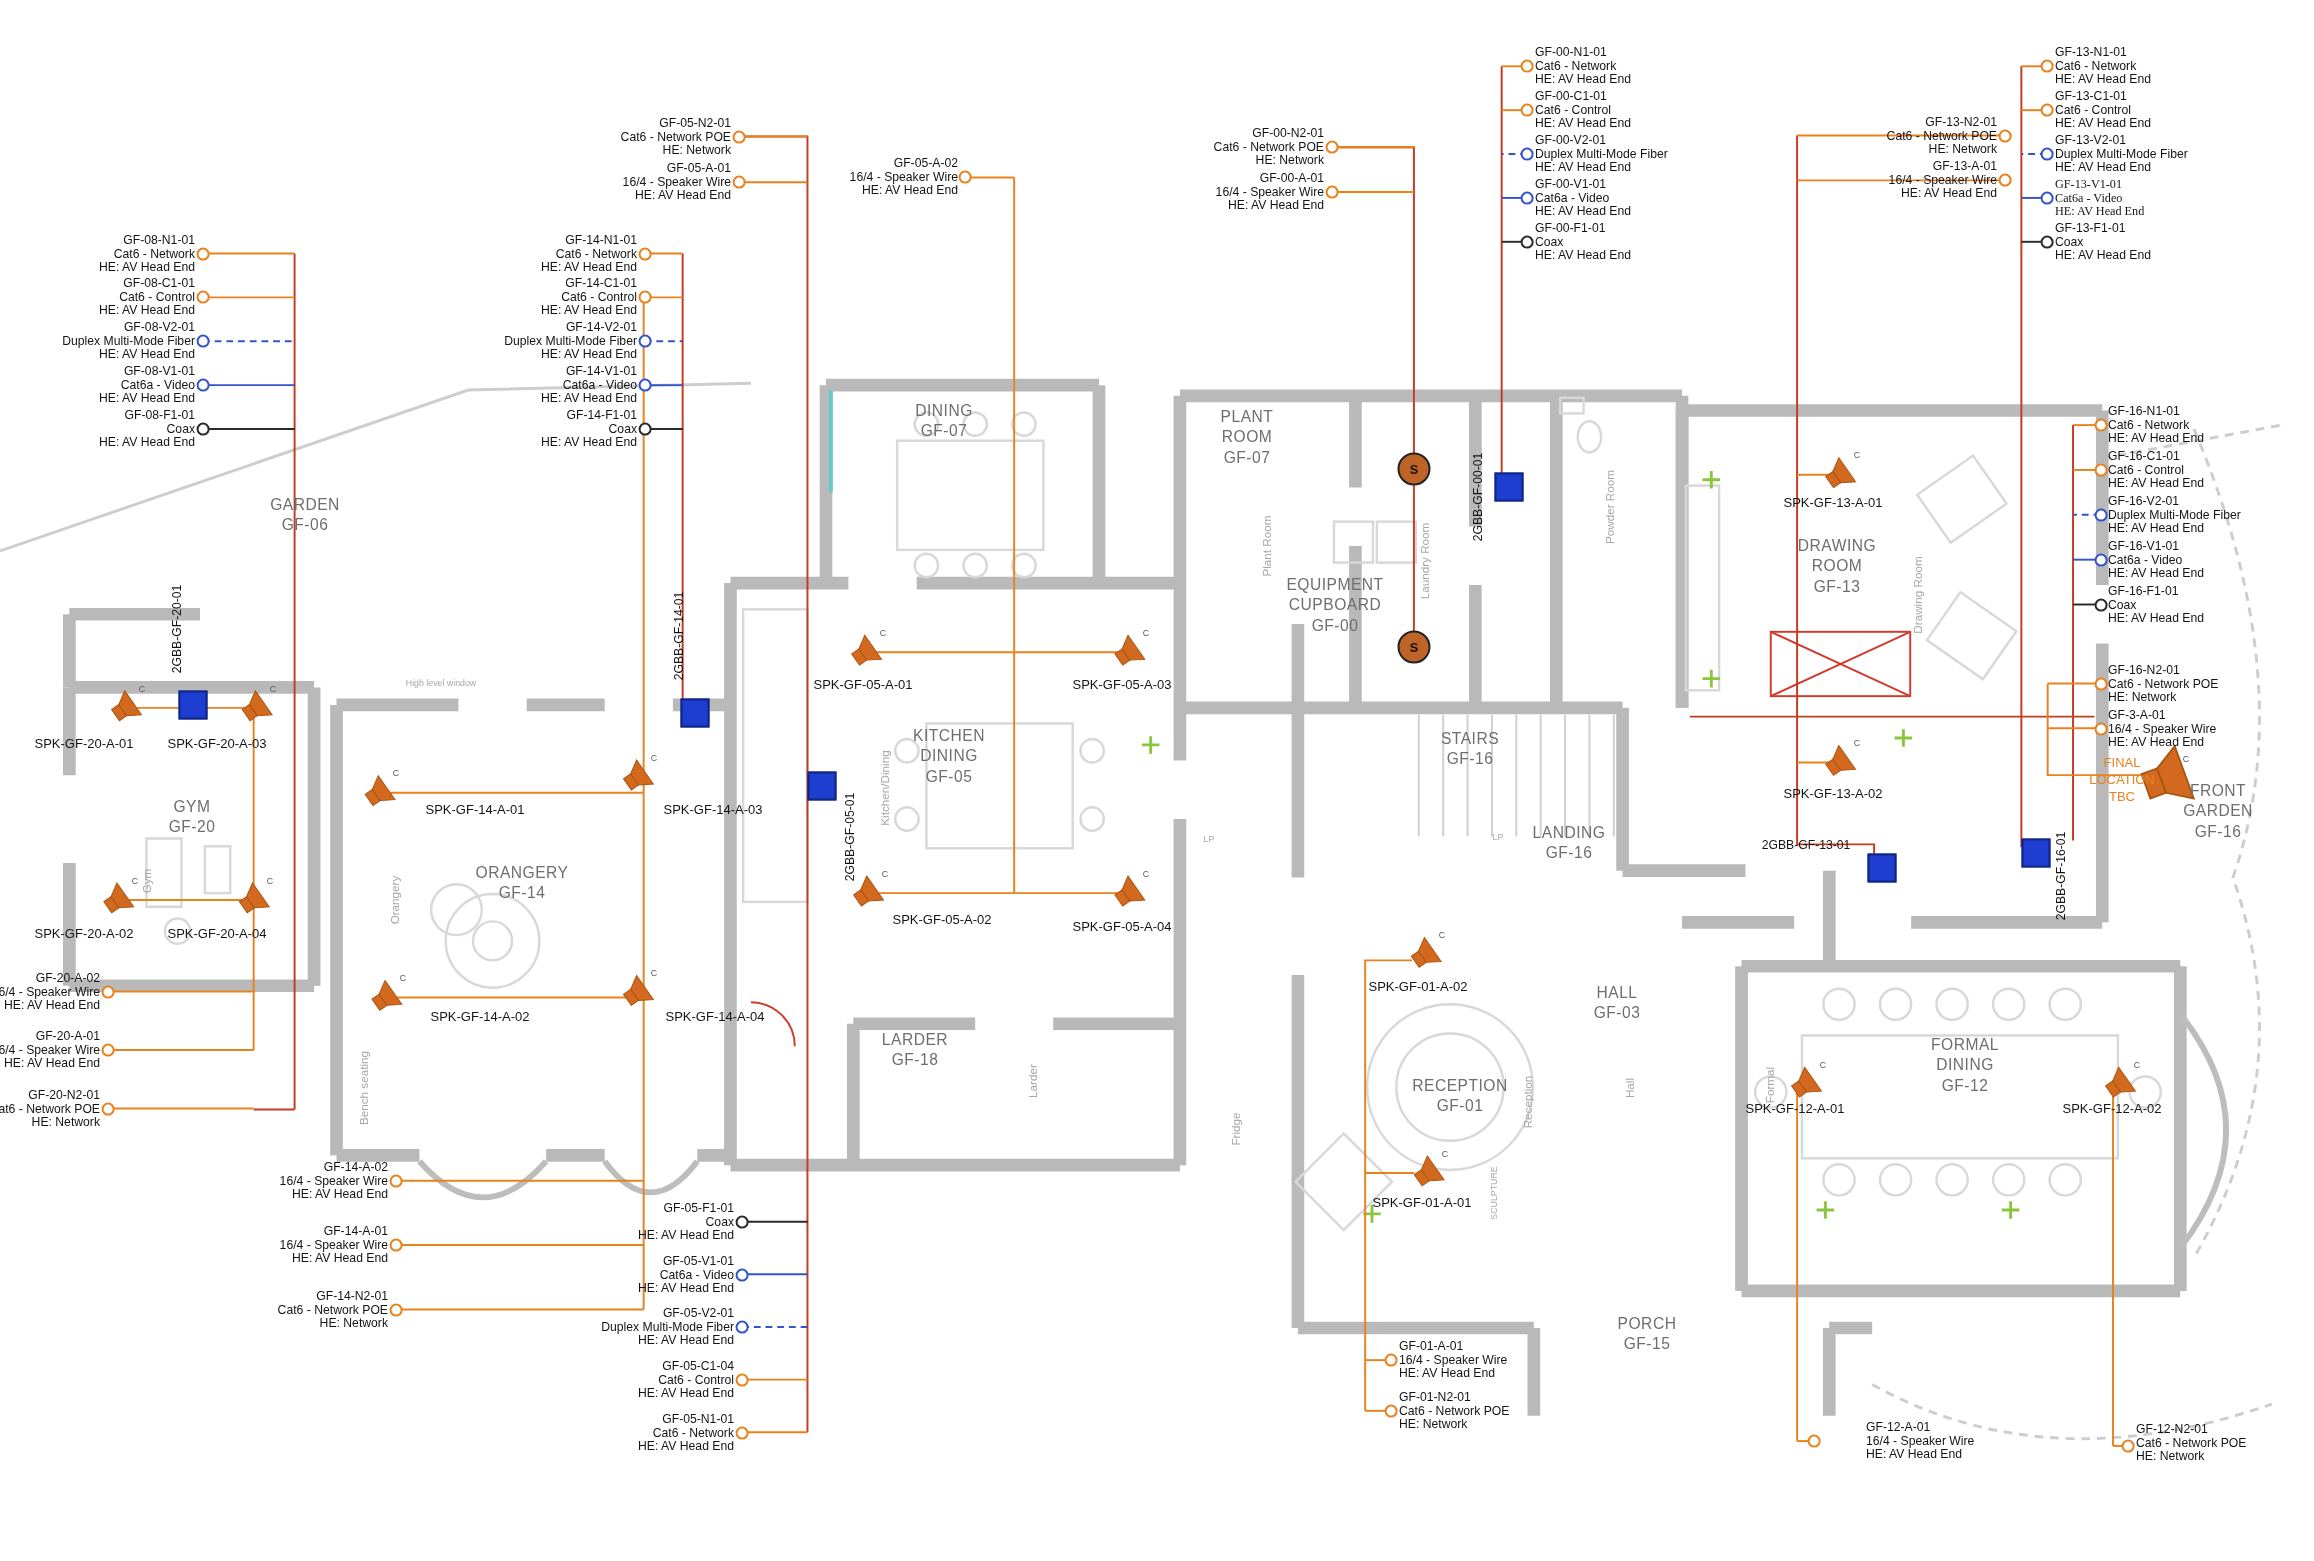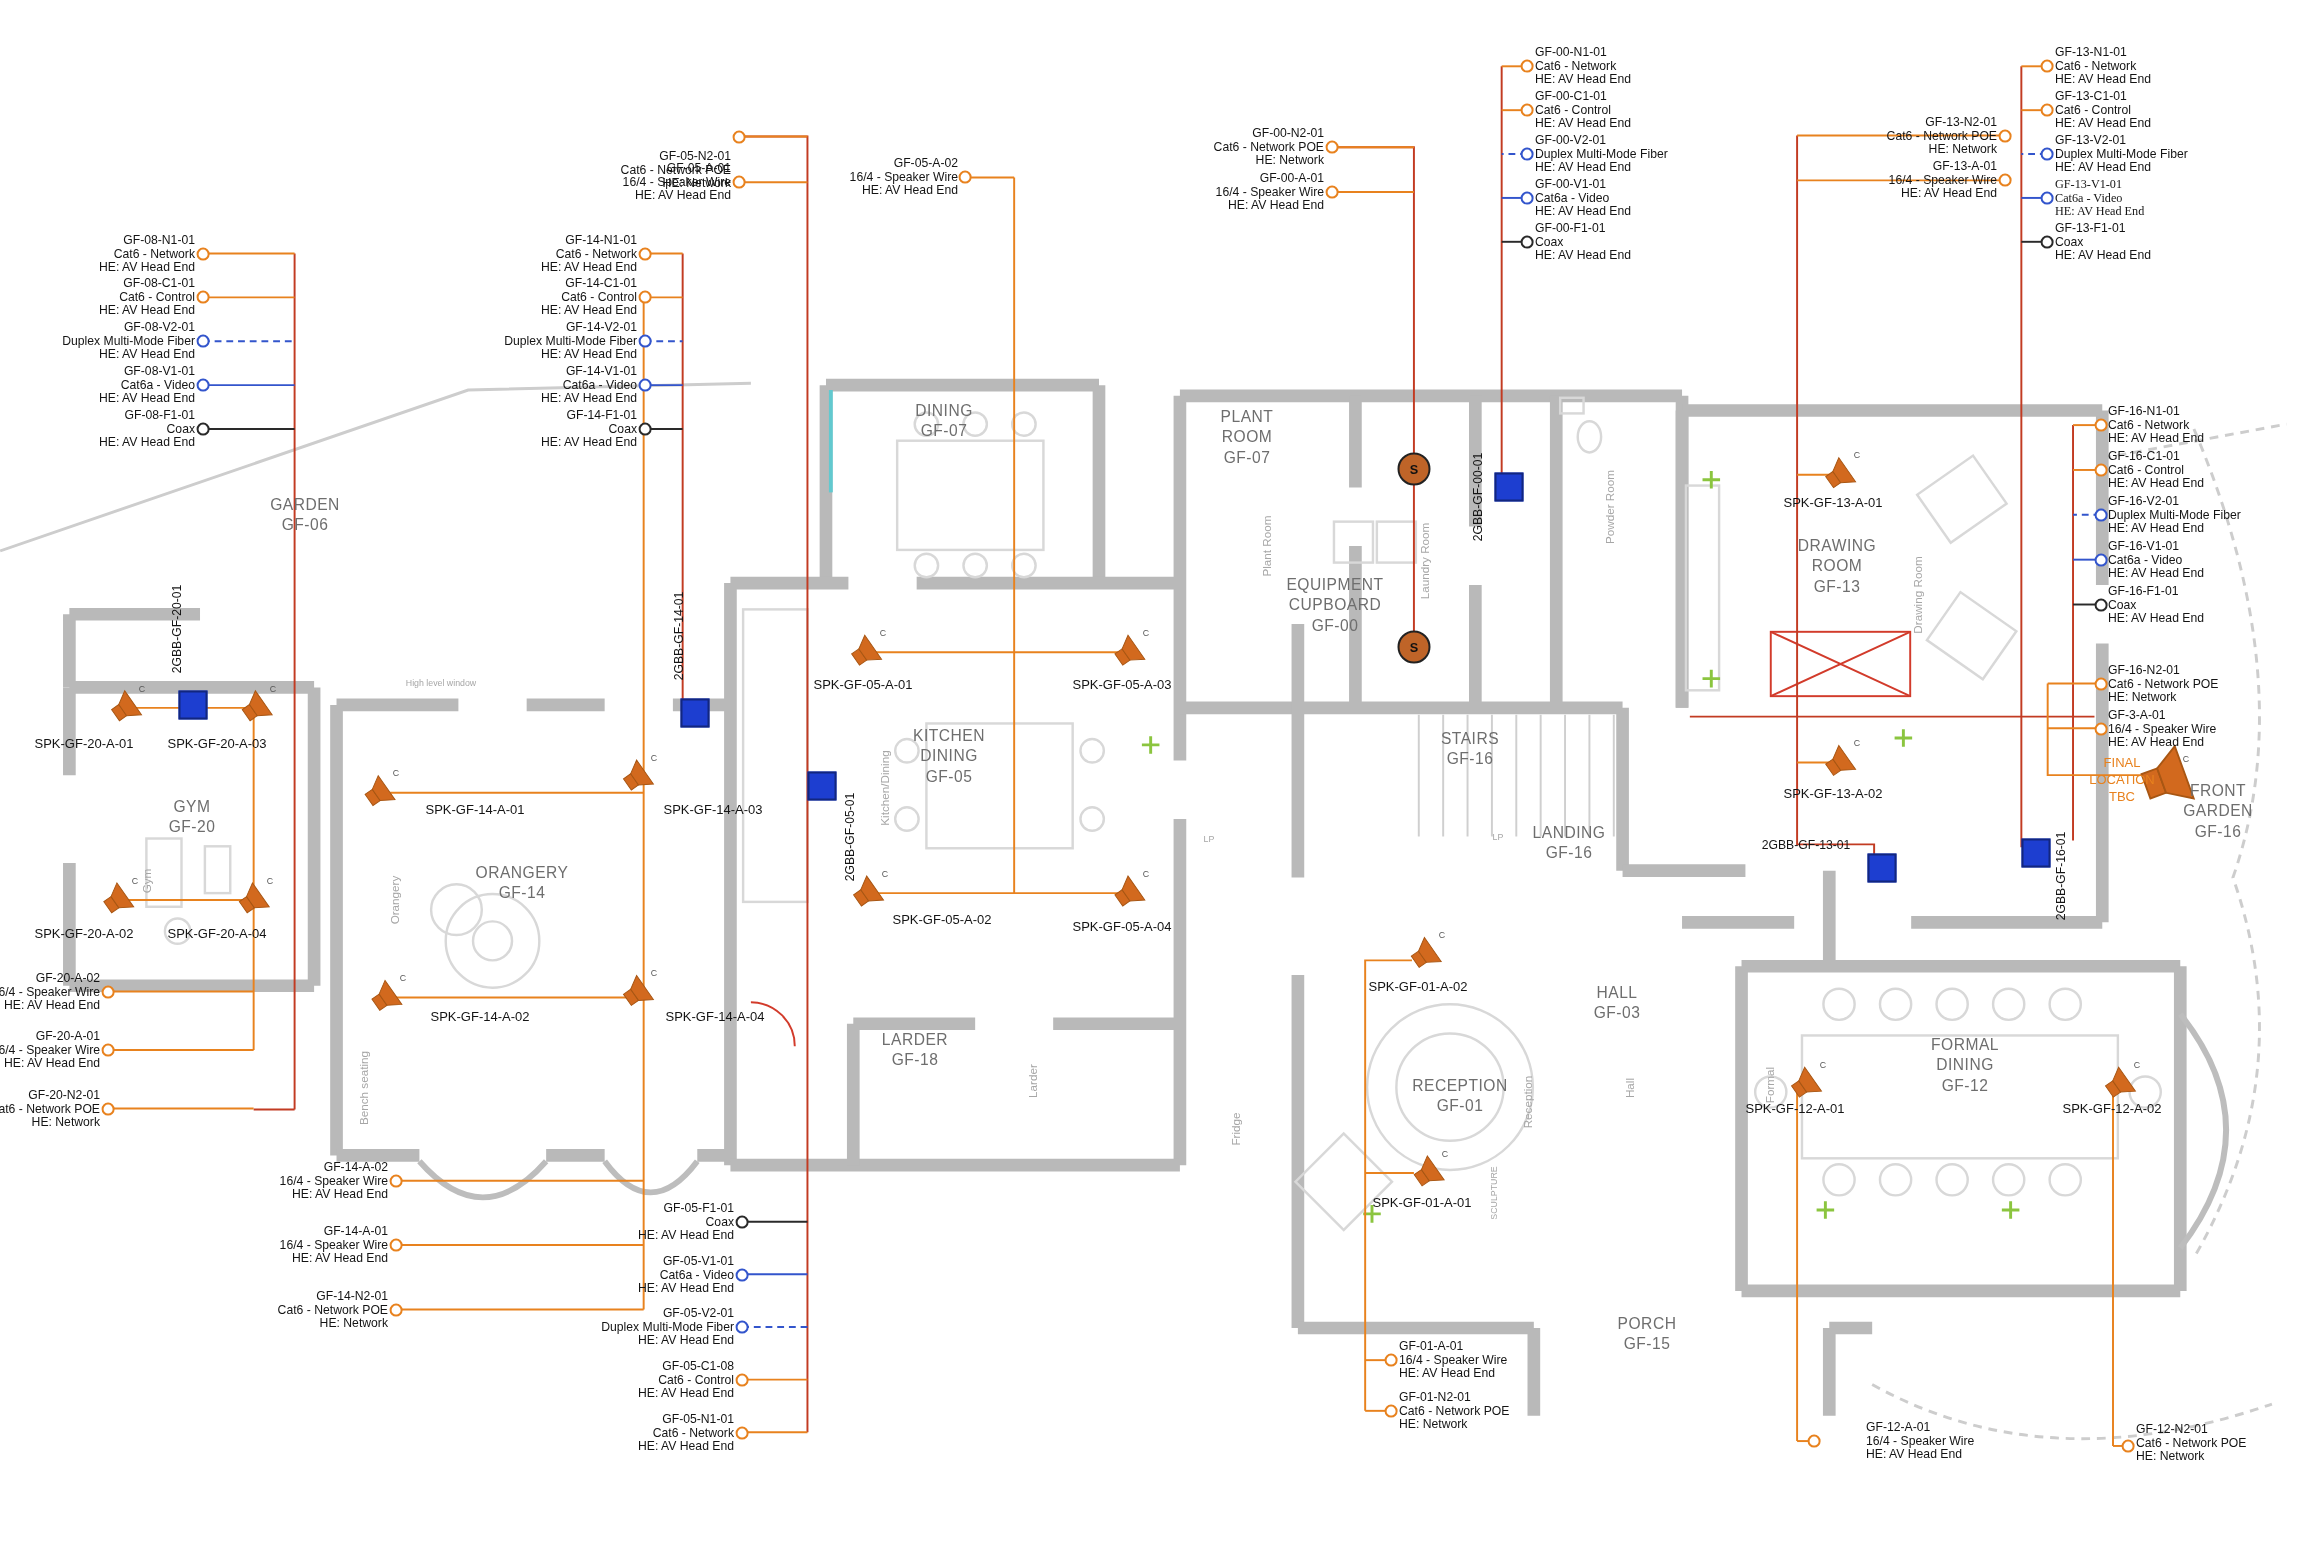--- a/index.html
+++ b/index.html
@@ -330,21 +330,21 @@
         <div>Cat6a - Video</div>
         <div>HE: AV Head End</div>
       </div>
       <div class="node c-black" style="left: 203px; top: 429px;"></div>
       <div class="cable-label right" style="left: 195px; top: 429px;">
         <div>GF-08-F1-01</div>
         <div>Coax</div>
         <div>HE: AV Head End</div>
       </div>
       <div class="node c-orange" style="left: 739px; top: 137px;"></div>
-      <div class="cable-label right" style="left: 731px; top: 137px; margin-top: 33px;">
+      <div class="cable-label right" style="left: 731px; top: 137px;">
         <div>GF-05-N2-01</div>
         <div>Cat6 - Network POE</div>
         <div>HE: Network</div>
       </div>
       <div class="node c-orange" style="left: 739px; top: 182px;"></div>
       <div class="cable-label right" style="left: 731px; top: 182px;">
         <div>GF-05-A-01</div>
         <div>16/4 - Speaker Wire</div>
         <div>HE: AV Head End</div>
       </div>
@@ -559,21 +559,21 @@
         <div>HE: AV Head End</div>
       </div>
       <div class="node c-fiber" style="left: 742px; top: 1327px;"></div>
       <div class="cable-label right" style="left: 734px; top: 1327px;">
         <div>GF-05-V2-01</div>
         <div>Duplex Multi-Mode Fiber</div>
         <div>HE: AV Head End</div>
       </div>
       <div class="node c-orange" style="left: 742px; top: 1380px;"></div>
       <div class="cable-label right" style="left: 734px; top: 1380px;">
-        <div>GF-05-C1-08</div>
+        <div>GF-05-C1-04</div>
         <div>Cat6 - Control</div>
         <div>HE: AV Head End</div>
       </div>
       <div class="node c-orange" style="left: 742px; top: 1433px;"></div>
       <div class="cable-label right" style="left: 734px; top: 1433px;">
         <div>GF-05-N1-01</div>
         <div>Cat6 - Network</div>
         <div>HE: AV Head End</div>
       </div>
       <div class="node c-orange" style="left: 1391px; top: 1360px;"></div>

